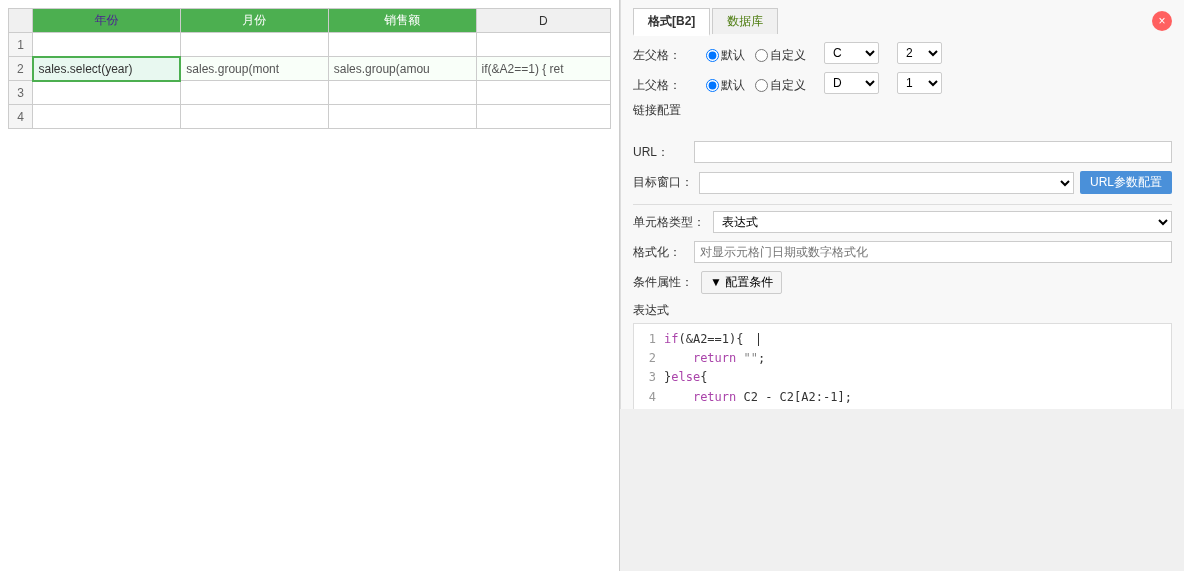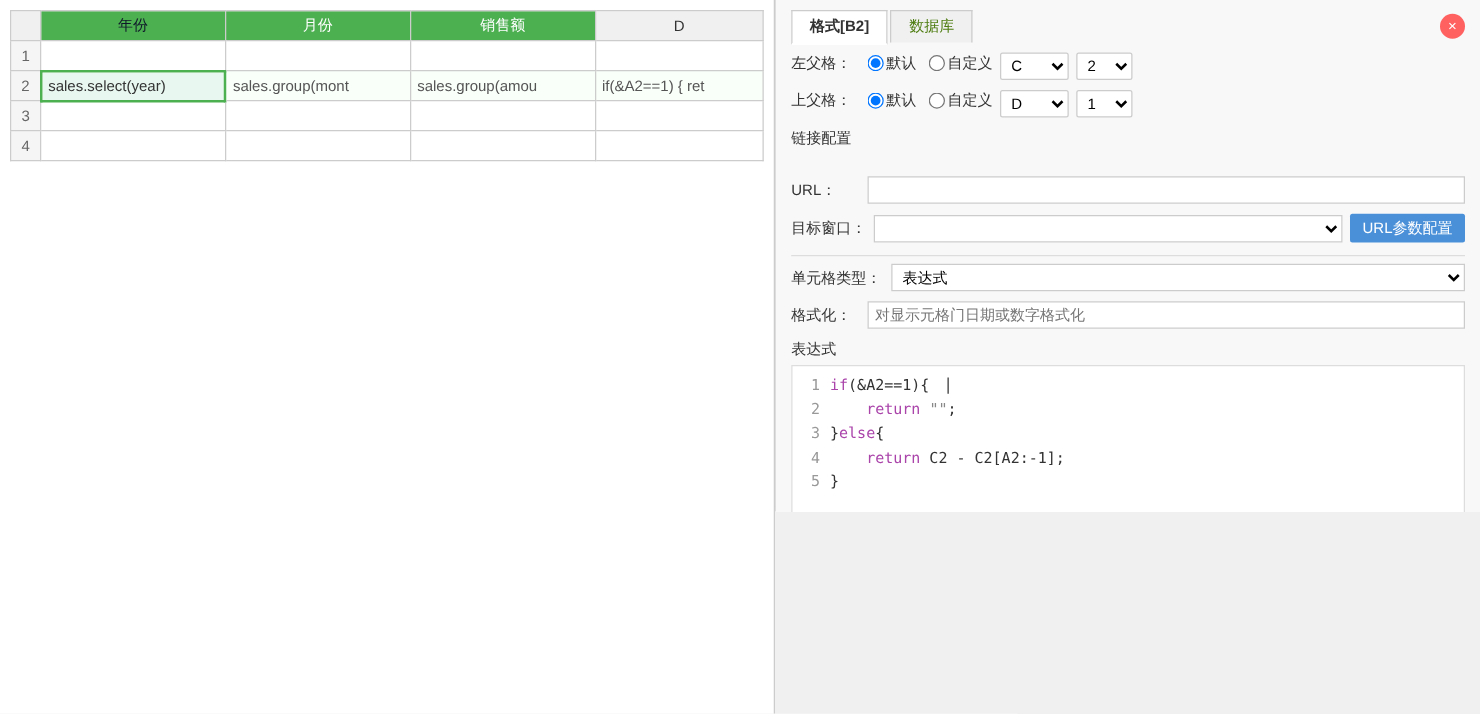--- a/index.html
+++ b/index.html
@@ -91,23 +91,23 @@
       cursor: pointer;
       color: white;
       font-size: 12px;
       display: flex;
       align-items: center;
       justify-content: center;
     }
 
     .form-row {
       display: flex;
-      align-items: flex-start;
-      margin-bottom: 8px;
-      gap: 6px;
+      align-items: flex-end;
+      margin-bottom: 8px;
+      gap: 18px;
     }
 
     .form-label {
       font-size: 12px;
       color: #333;
       white-space: nowrap;
       min-width: 55px;
     }
 
     .radio-group {
@@ -329,21 +329,21 @@
     }
   </style>
 </head>
 <body>
 
 <div class="left-panel">
   <table class="spreadsheet">
     <thead>
       <tr>
         <th class="row-header col-header"></th>
-        <th style="background:#4caf50;color:#0f172a;min-width:110px;">年份</th>
+        <th style="background:#4caf50;color:#4c1d95;min-width:110px;">年份</th>
         <th style="background:#4caf50;color:#fff;min-width:110px;">月份</th>
         <th style="background:#4caf50;color:#fff;min-width:110px;">销售额</th>
         <th style="background:#f0f0f0;min-width:100px;">D</th>
       </tr>
     </thead>
     <tbody>
       <tr>
         <td class="row-header">1</td>
         <td></td>
         <td></td>
@@ -448,20 +448,24 @@
       <option>表达式</option>
     </select>
   </div>
 
 
   <div class="format-row">
     <span class="form-label">格式化：</span>
     <input class="format-input" type="text" placeholder="对显示元格门日期或数字格式化" style="">
   </div>
 
+  <div class="condition-row">
+    <span class="form-label">条件属性：</span>
+    <button class="condition-btn">▼ 配置条件</button>
+  </div>
 
   <div class="expr-section">
     <div class="expr-title">表达式</div>
     <div class="code-editor">
       <div class="code-line">
         <span class="line-num">1</span>
         <span class="code-text"><span class="kw-if">if</span>(&amp;A2==1){&nbsp;&nbsp;<span class="cursor"></span></span>
       </div>
       <div class="code-line">
         <span class="line-num">2</span>

